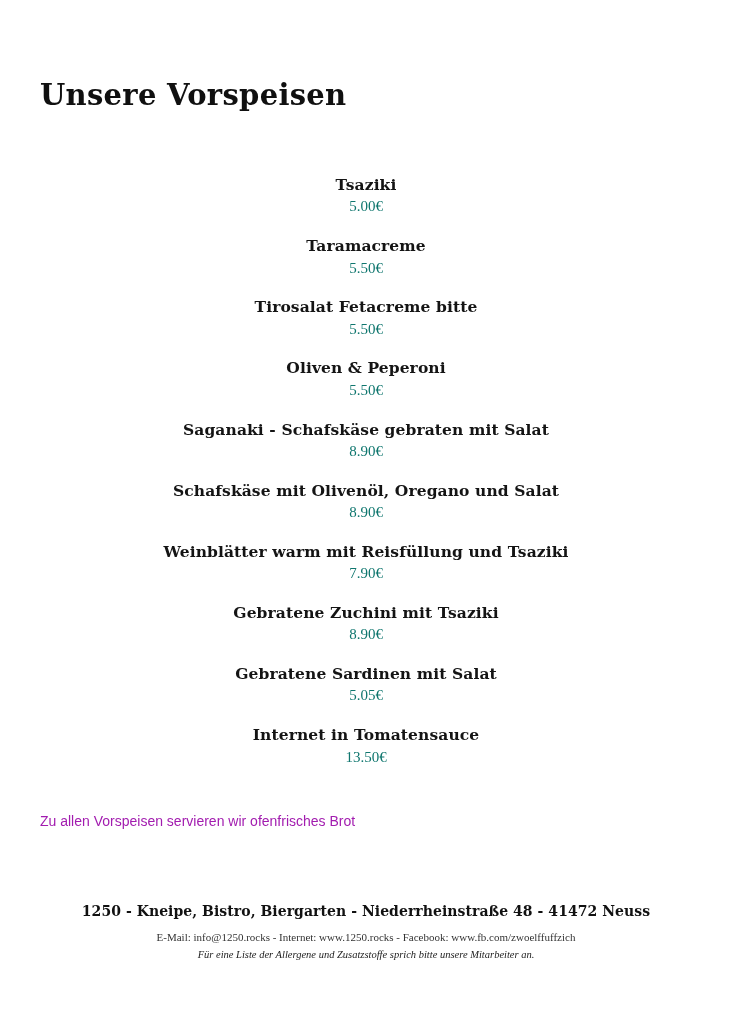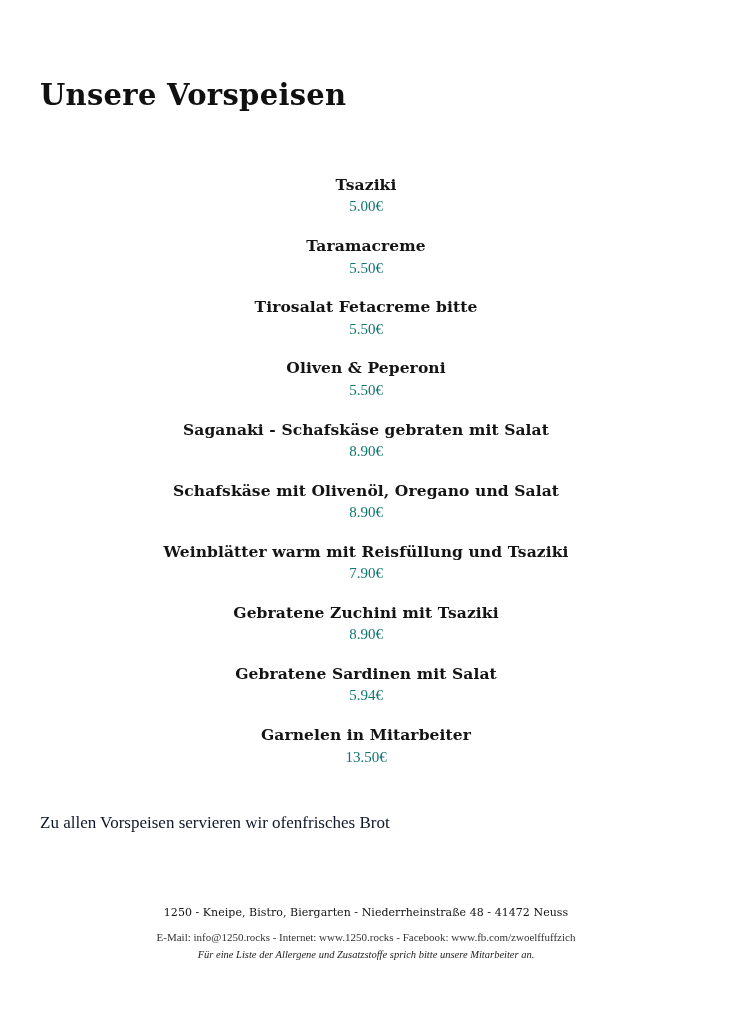--- a/index.html
+++ b/index.html
@@ -57,37 +57,37 @@
   }
   .item-price {
     font-family: "Liberation Serif", serif;
     font-size: 15px;
     line-height: 1.45;
     color: #0f766e;
     margin-top: 2px;
   }
   .note {
     margin-top: 27px;
-    font-family: Liberation Serif, serif;
-    font-size: 17px;
-    color: #0f172a;
+    font-family: Liberation Sans, sans-serif;
+    font-size: 14px;
+    color: #a21caf;
     text-align: center;
   }
   .footer {
     position: absolute;
     left: 0;
     right: 0;
     bottom: 62px;
     text-align: center;
     line-height: 1.45;
   }
   .footer-line1 {
     font-family: "DejaVu Serif", serif;
-    font-weight: normal;
-    font-size: 11px;
+    font-weight: bold;
+    font-size: 14px;
     color: #111111;
     letter-spacing: 0.05px;
   }
   .footer-line2 {
     font-family: "Liberation Serif", serif;
     font-size: 11px;
     color: #333333;
     margin-top: 9px;
   }
   .footer-line3 {
@@ -142,25 +142,25 @@
       <div class="item-price">7.90€</div>
     </div>
 
     <div class="item">
       <div class="item-name">Gebratene Zuchini mit Tsaziki</div>
       <div class="item-price">8.90€</div>
     </div>
 
     <div class="item">
       <div class="item-name">Gebratene Sardinen mit Salat</div>
-      <div class="item-price">5.94€</div>
+      <div class="item-price">5.05€</div>
     </div>
 
     <div class="item">
-      <div class="item-name">Garnelen in Mitarbeiter</div>
+      <div class="item-name">Internet in Tomatensauce</div>
       <div class="item-price">13.50€</div>
     </div>
 
   </div>
 
   <div class="note">Zu allen Vorspeisen servieren wir ofenfrisches Brot</div>
 
 </div>
 
 <div class="footer">

